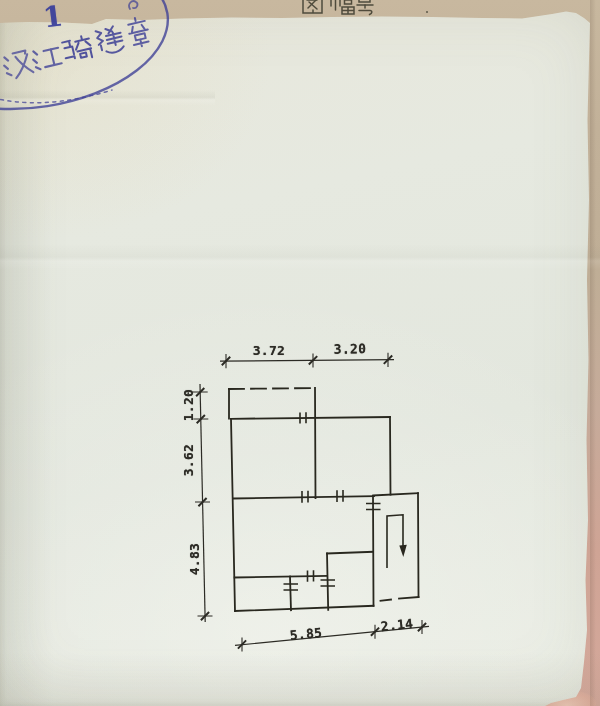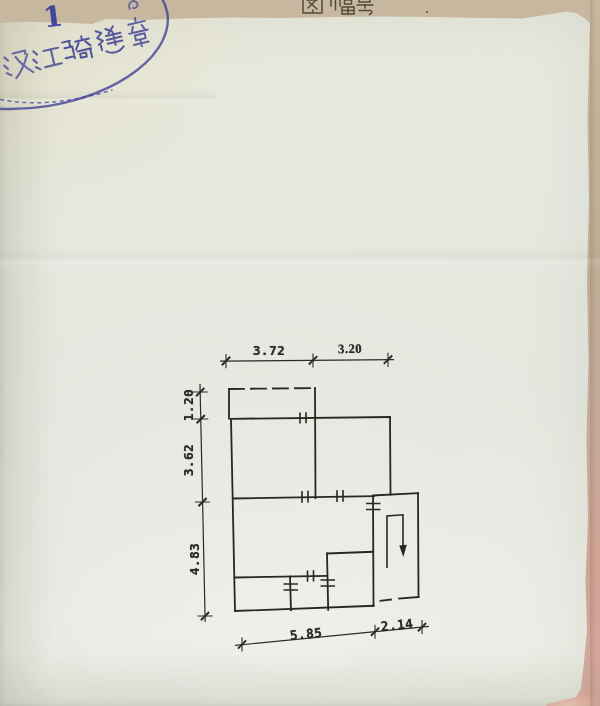--- a/index.html
+++ b/index.html
@@ -180,21 +180,21 @@
       <path d="M192.7,392 H207.7 M193.3,419 H208.3 M195,502 H210 M197.5,616 H212.5" stroke-width="1.1"></path>
       <path d="M196.1,396.2 L204.3,388 M196.7,423.2 L204.9,415 M198.4,506.2 L206.6,498 M200.9,620.2 L209.1,612" stroke-width="2"></path>
 
       <path d="M235,645.4 L429,626.4" stroke-width="1.2"></path>
       <path d="M242,637.5 V651.5 M375,624.7 V638.7 M422,620.1 V634.1" stroke-width="1.1"></path>
       <path d="M237.9,648.6 L246.1,640.4 M370.9,635.8 L379.1,627.6 M417.9,631.2 L426.1,623" stroke-width="2"></path>
     </g>
   </svg>
 
   <div class="dim" style="left:269px;top:350px;transform:translate(-50%,-50%);">3.72</div>
-  <div class="dim" style="left:350px;top:349px;transform:translate(-50%,-50%) rotate(-1deg);font-family:Liberation Serif, serif;">3.20</div>
+  <div class="dim" style="left:350px;top:349px;transform:translate(-50%,-50%) rotate(-1deg);">3.20</div>
 
   <div class="dim" style="left:188px;top:405px;transform:translate(-50%,-50%) rotate(-90deg);">1.20</div>
   <div class="dim" style="left:188px;top:460px;transform:translate(-50%,-50%) rotate(-90deg);">3.62</div>
   <div class="dim" style="left:194px;top:559px;transform:translate(-50%,-50%) rotate(-90deg);">4.83</div>
 
   <div class="dim" style="left:306px;top:634px;transform:translate(-50%,-50%) rotate(-5.5deg);">5.85</div>
   <div class="dim" style="left:397px;top:625px;transform:translate(-50%,-50%) rotate(-6deg);">2.14</div>
 
   <div class="page-num">1</div>
 

